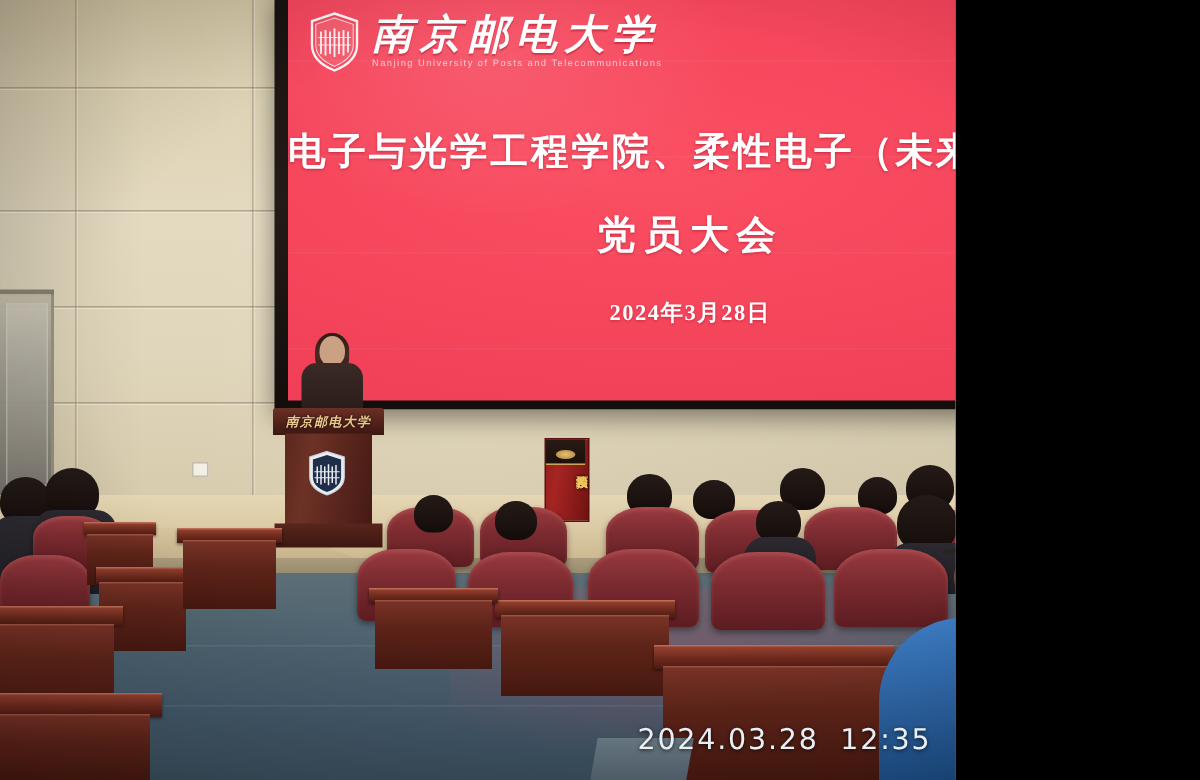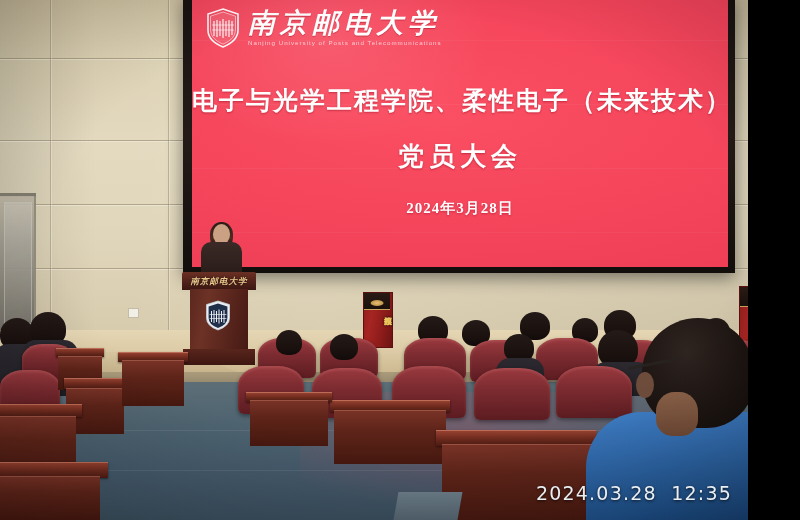--- a/index.html
+++ b/index.html
@@ -6,21 +6,21 @@
     margin: 0;
     padding: 0;
     background: #000;
   }
   body {
     font-family: "Liberation Sans", sans-serif;
   }
 
   #photo {
     position: relative;
-    width: 748px;
+    width: 637px;
     height: 520px;
     overflow: hidden;
     background: #cdbe9e;
   }
 
   
   .wall {
     position: absolute;
     left: 0; top: 0;
     width: 800px; height: 330px;

